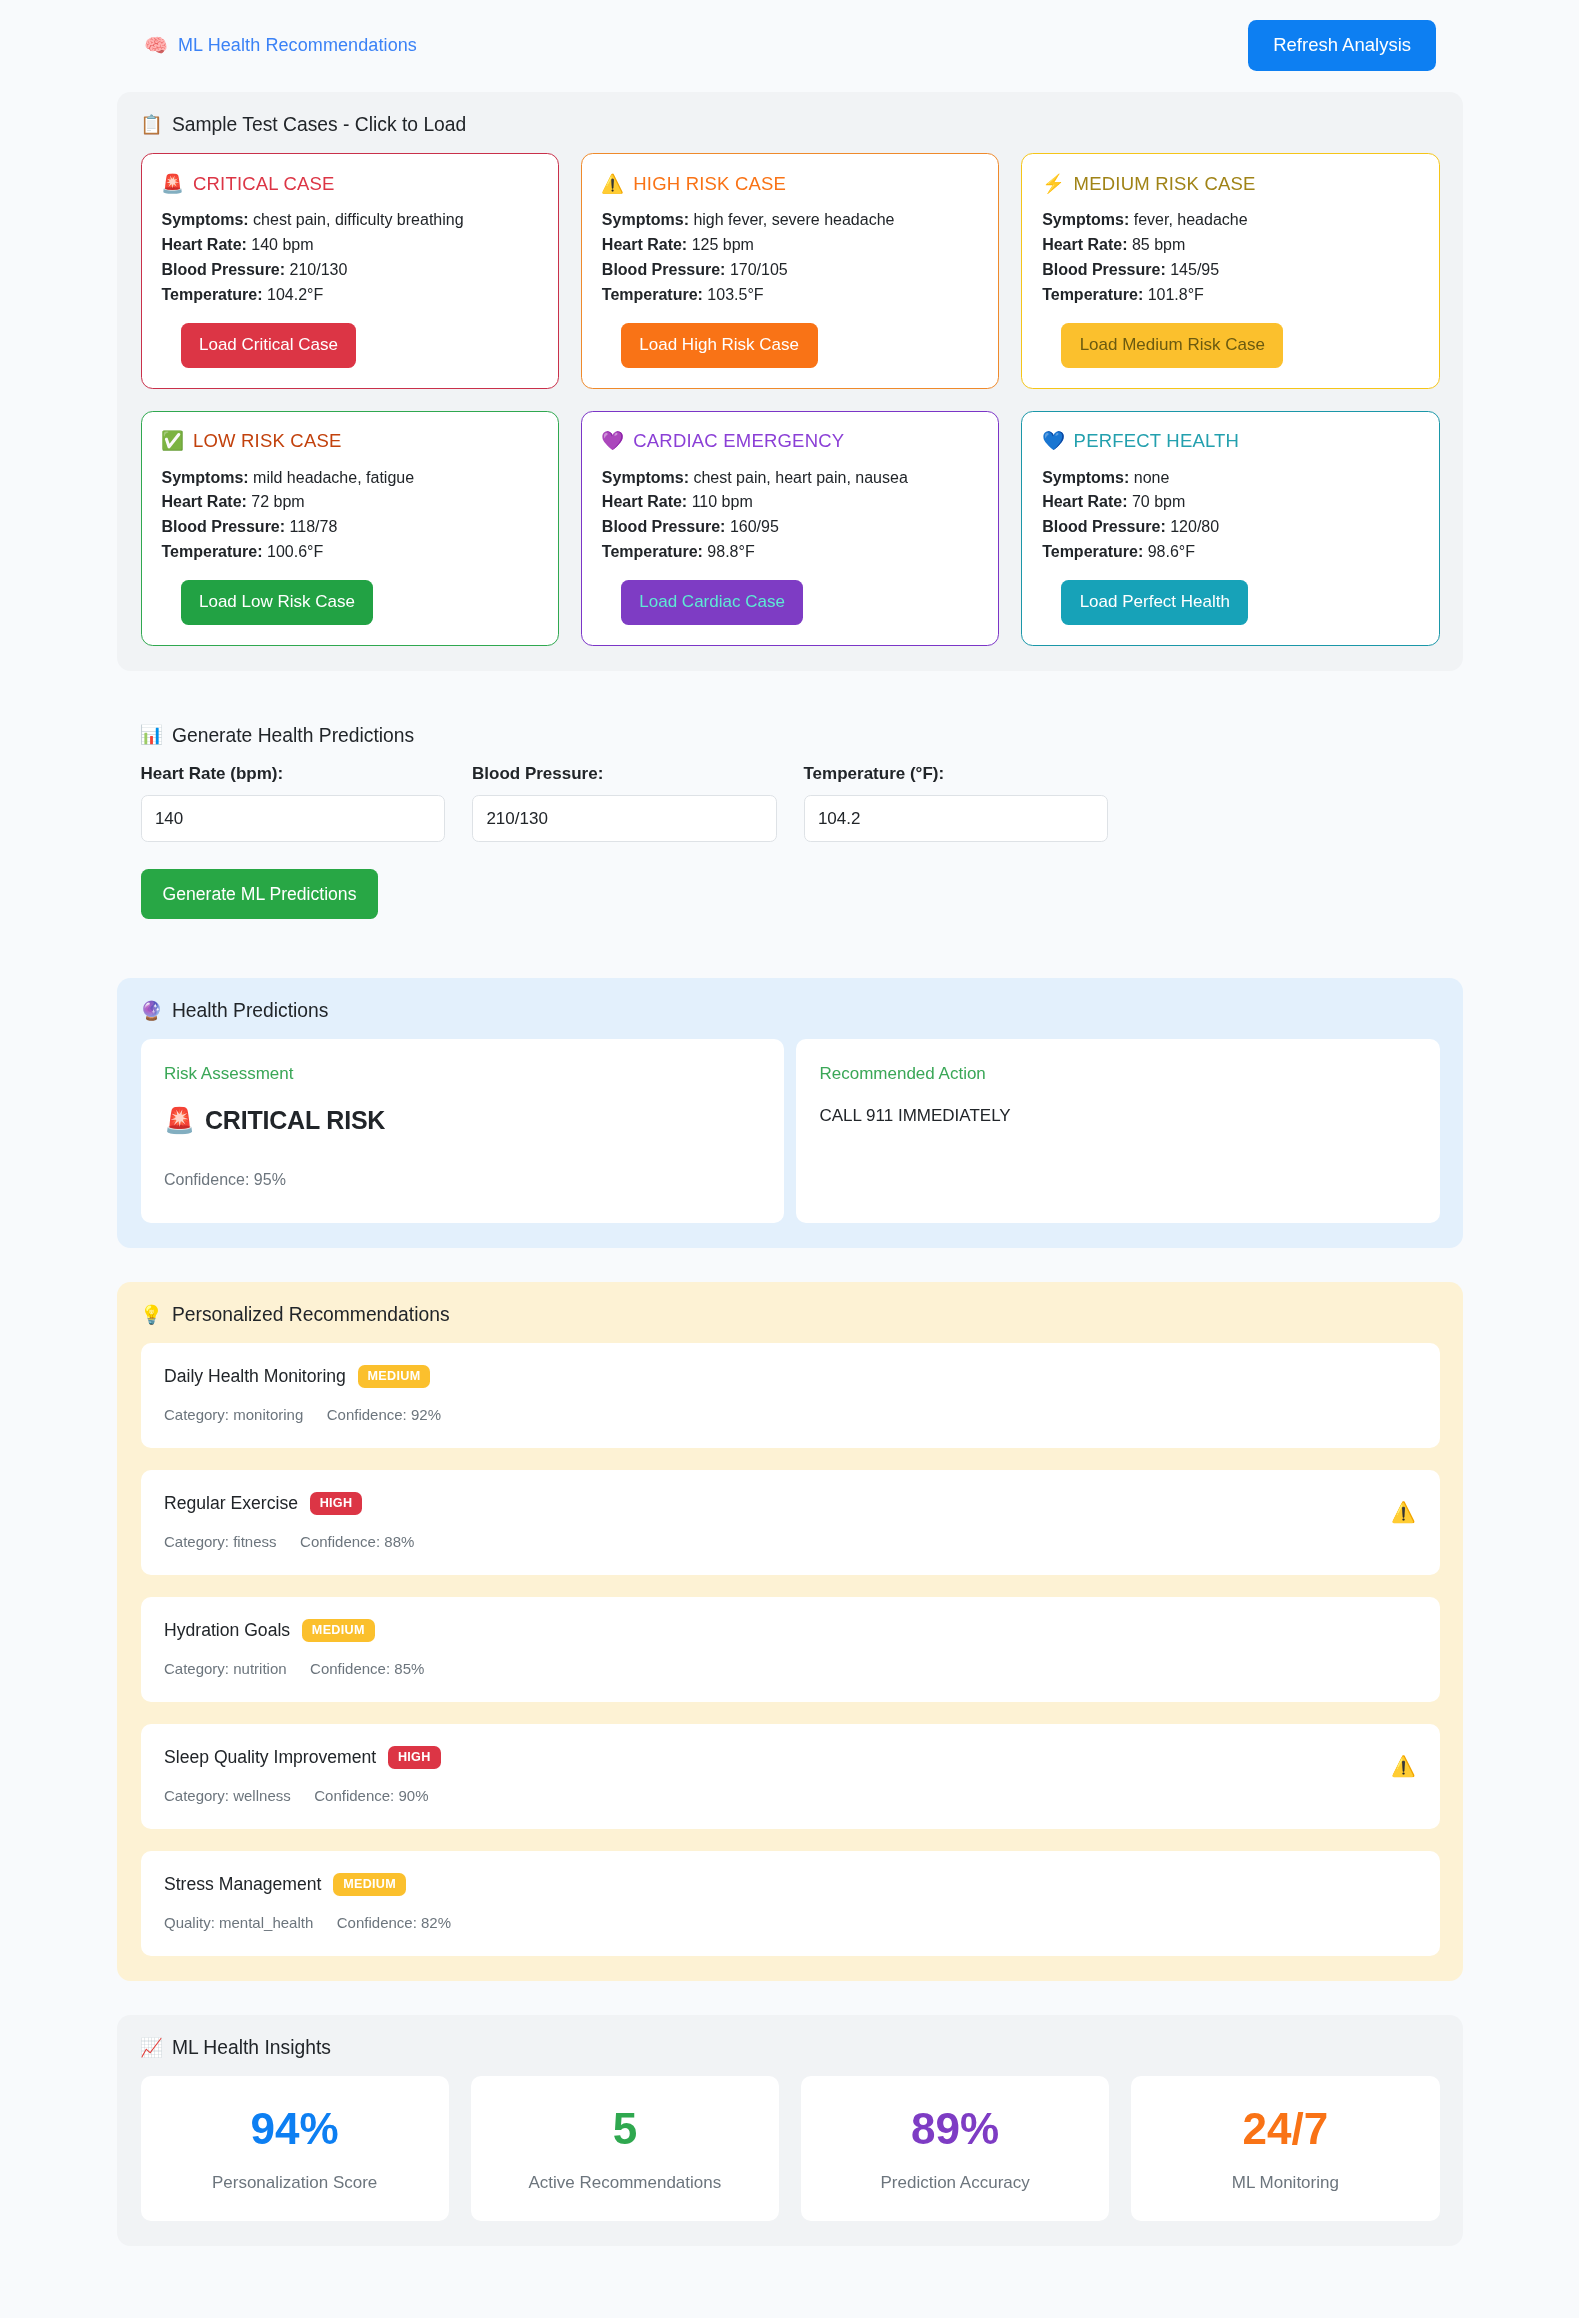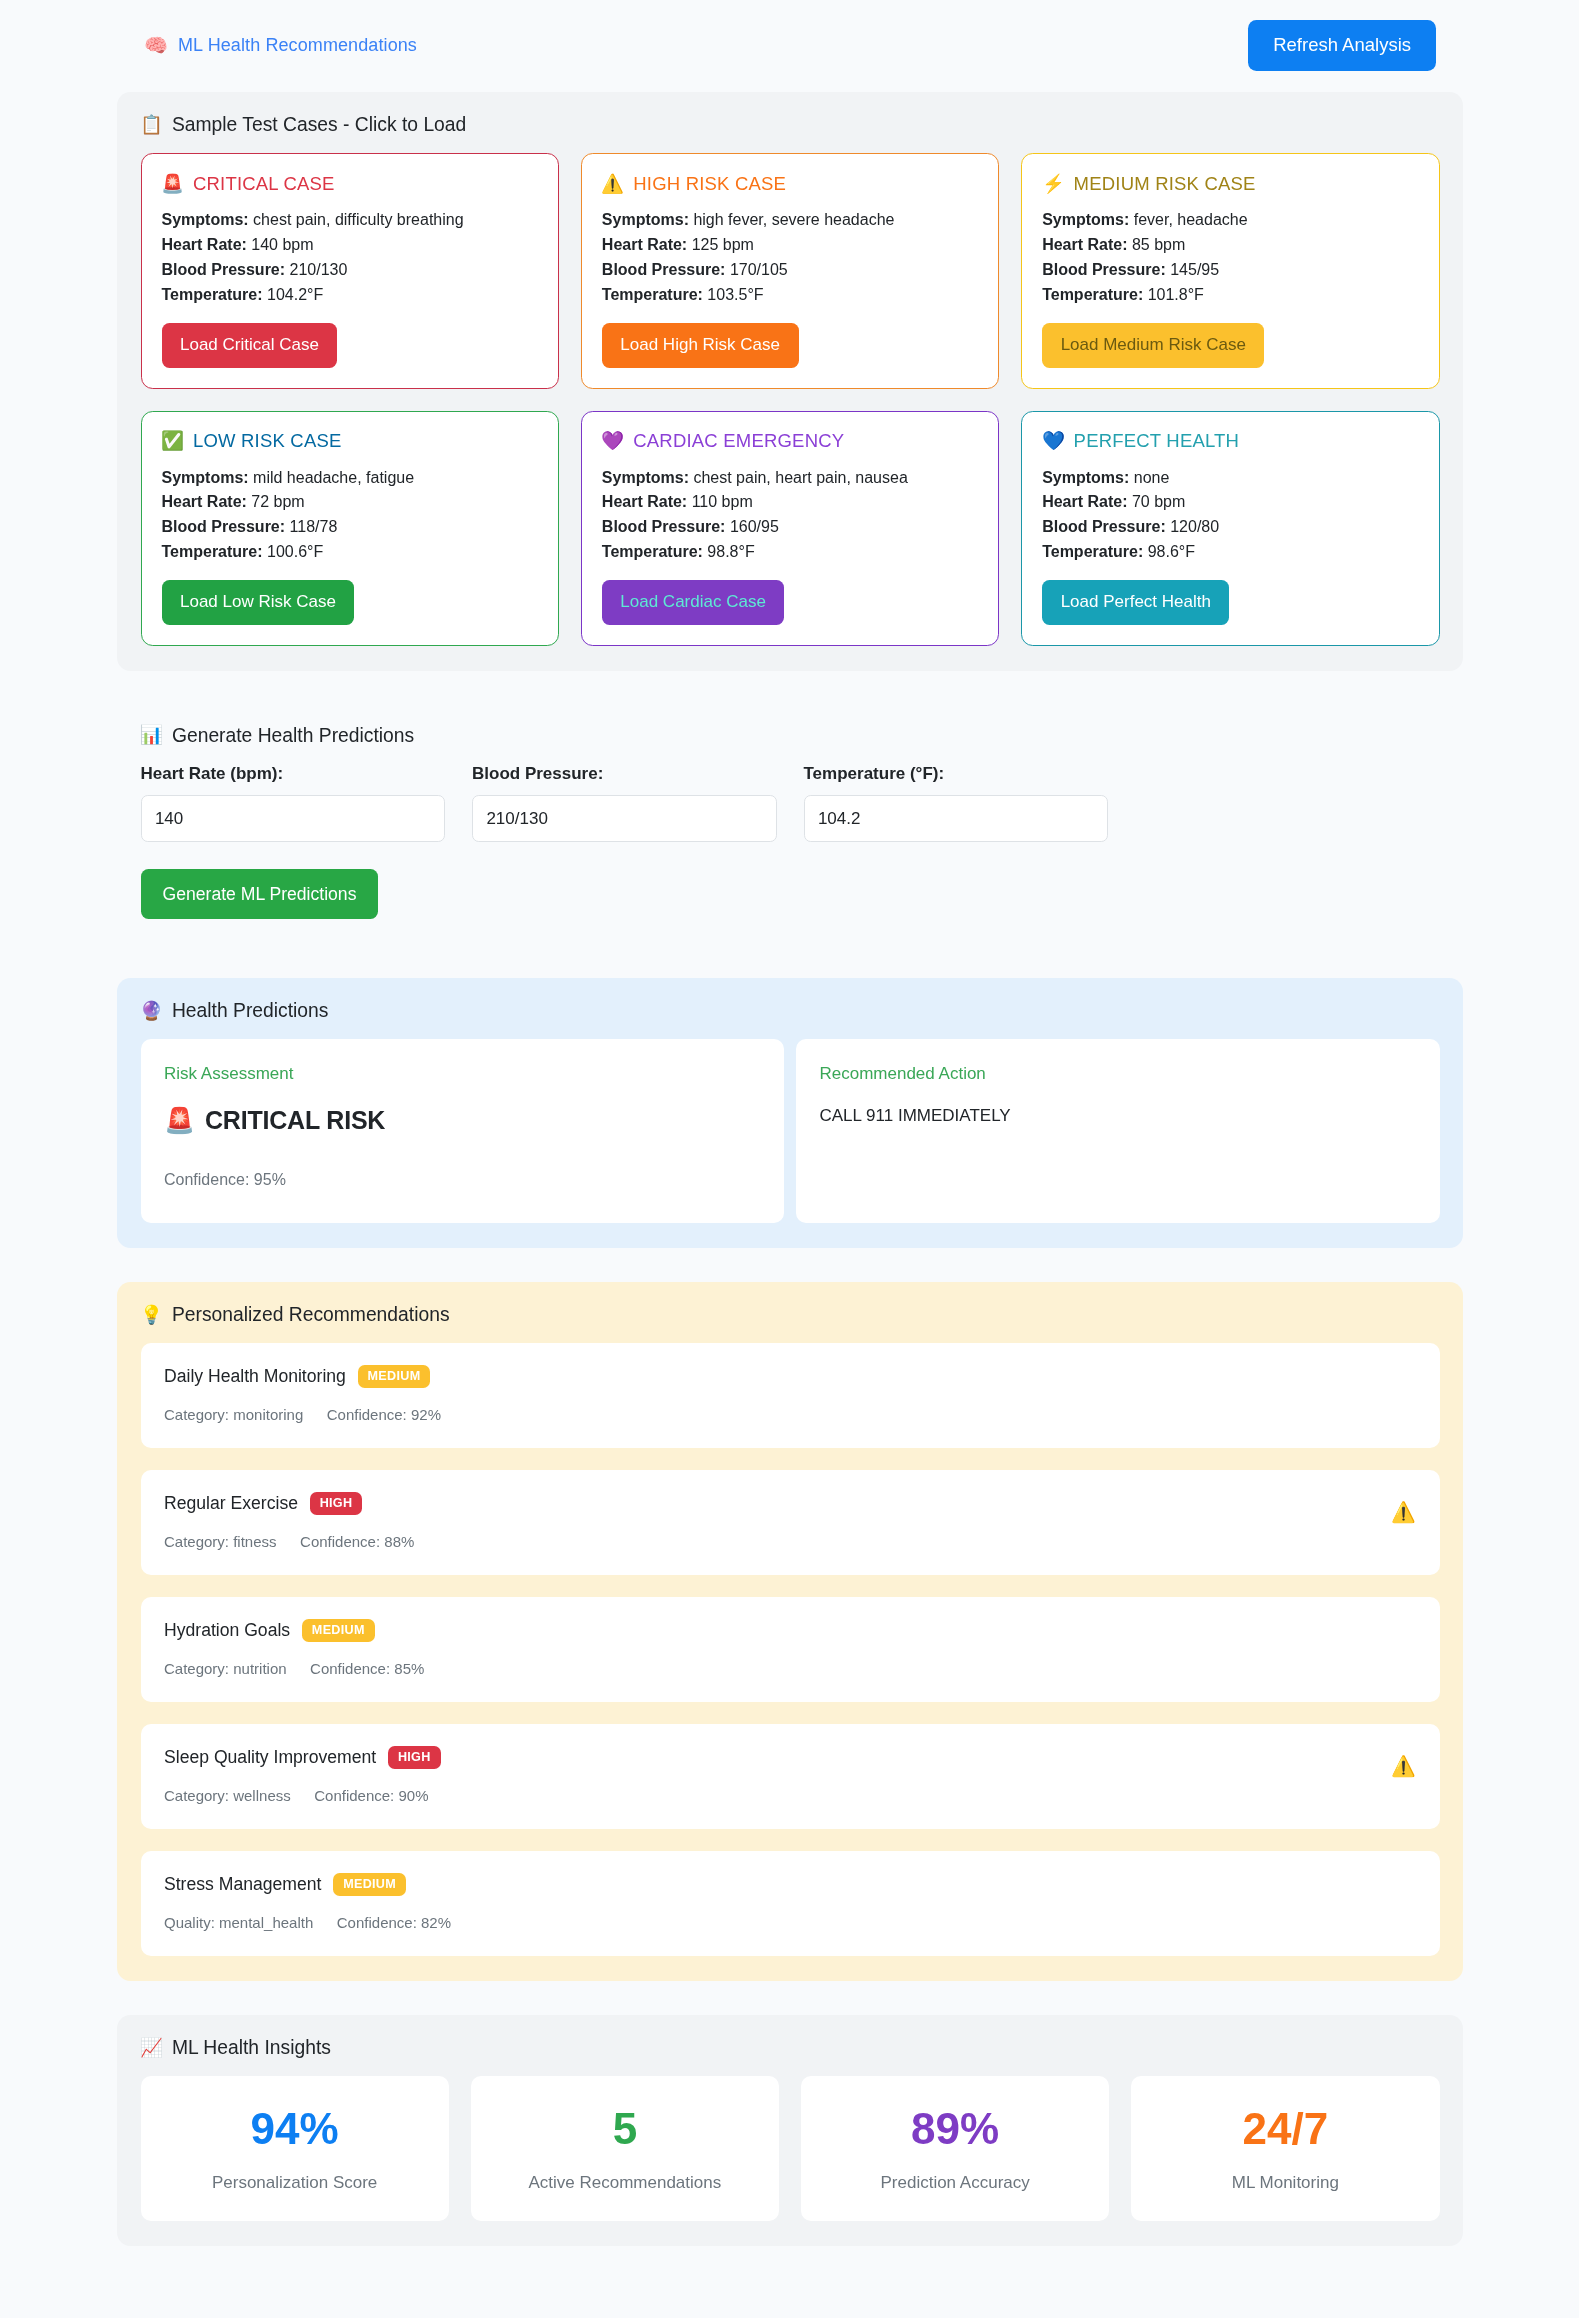--- a/index.html
+++ b/index.html
@@ -42,21 +42,21 @@
     background: #fff; border: 1.7px solid #ccc; border-radius: 11.7px;
     padding: 18.5px 20px 20px 20px;
   }
   .case-head { display: flex; align-items: center; gap: 8.4px; margin-bottom: 13.4px; }
   .case-head .emoji { font-size: 18.5px; line-height: 1; }
   .case-head .label { font-size: 18.5px; font-weight: 400; letter-spacing: 0.2px; }
   .case-line { font-size: 16px; color: #212529; line-height: 1.55; }
   .case-line b { font-weight: 700; }
   .case-btn {
     margin-top: 15px; border: none; border-radius: 7.5px; color: #fff;
-    font-size: 17px; font-family: inherit; padding: 12.6px 18.5px; cursor: pointer;
+    font-size: 17px; font-family: inherit; padding: 12.6px 18.5px; cursor: pointer; margin-left: 19px;
   }
 
   
   .form-grid { display: grid; grid-template-columns: repeat(4, 1fr); gap: 27px; }
   .form-label { font-size: 17px; font-weight: 700; margin-bottom: 11.7px; display: block; }
   .form-input {
     width: 100%; border: 0.8px solid #dee2e6; border-radius: 6.7px; background: #fff;
     font-size: 17px; font-family: inherit; color: #212529; padding: 12.6px 13.4px;
   }
   .generate-btn {
@@ -142,21 +142,21 @@
     </div>
     <div class="case-line"><b>Symptoms:</b> <span>fever, headache</span></div>
     <div class="case-line"><b>Heart Rate:</b> <span>85 bpm</span></div>
     <div class="case-line"><b>Blood Pressure:</b> <span>145/95</span></div>
     <div class="case-line"><b>Temperature:</b> <span>101.8°F</span></div>
     <button class="case-btn" style="background:#fbc02d;color:#6b5a10">Load Medium Risk Case</button>
   </div>
   <div class="case-card" style="border-color:#2fa84f">
     <div class="case-head">
       <span class="emoji">✅</span>
-      <span class="label" style="color:#0369a1">LOW RISK CASE</span>
+      <span class="label" style="color:#c2410c">LOW RISK CASE</span>
     </div>
     <div class="case-line"><b>Symptoms:</b> <span>mild headache, fatigue</span></div>
     <div class="case-line"><b>Heart Rate:</b> <span>72 bpm</span></div>
     <div class="case-line"><b>Blood Pressure:</b> <span>118/78</span></div>
     <div class="case-line"><b>Temperature:</b> <span>100.6°F</span></div>
     <button class="case-btn" style="background:#22a244;color:#ffffff">Load Low Risk Case</button>
   </div>
   <div class="case-card" style="border-color:#7b35c7">
     <div class="case-head">
       <span class="emoji">💜</span>

